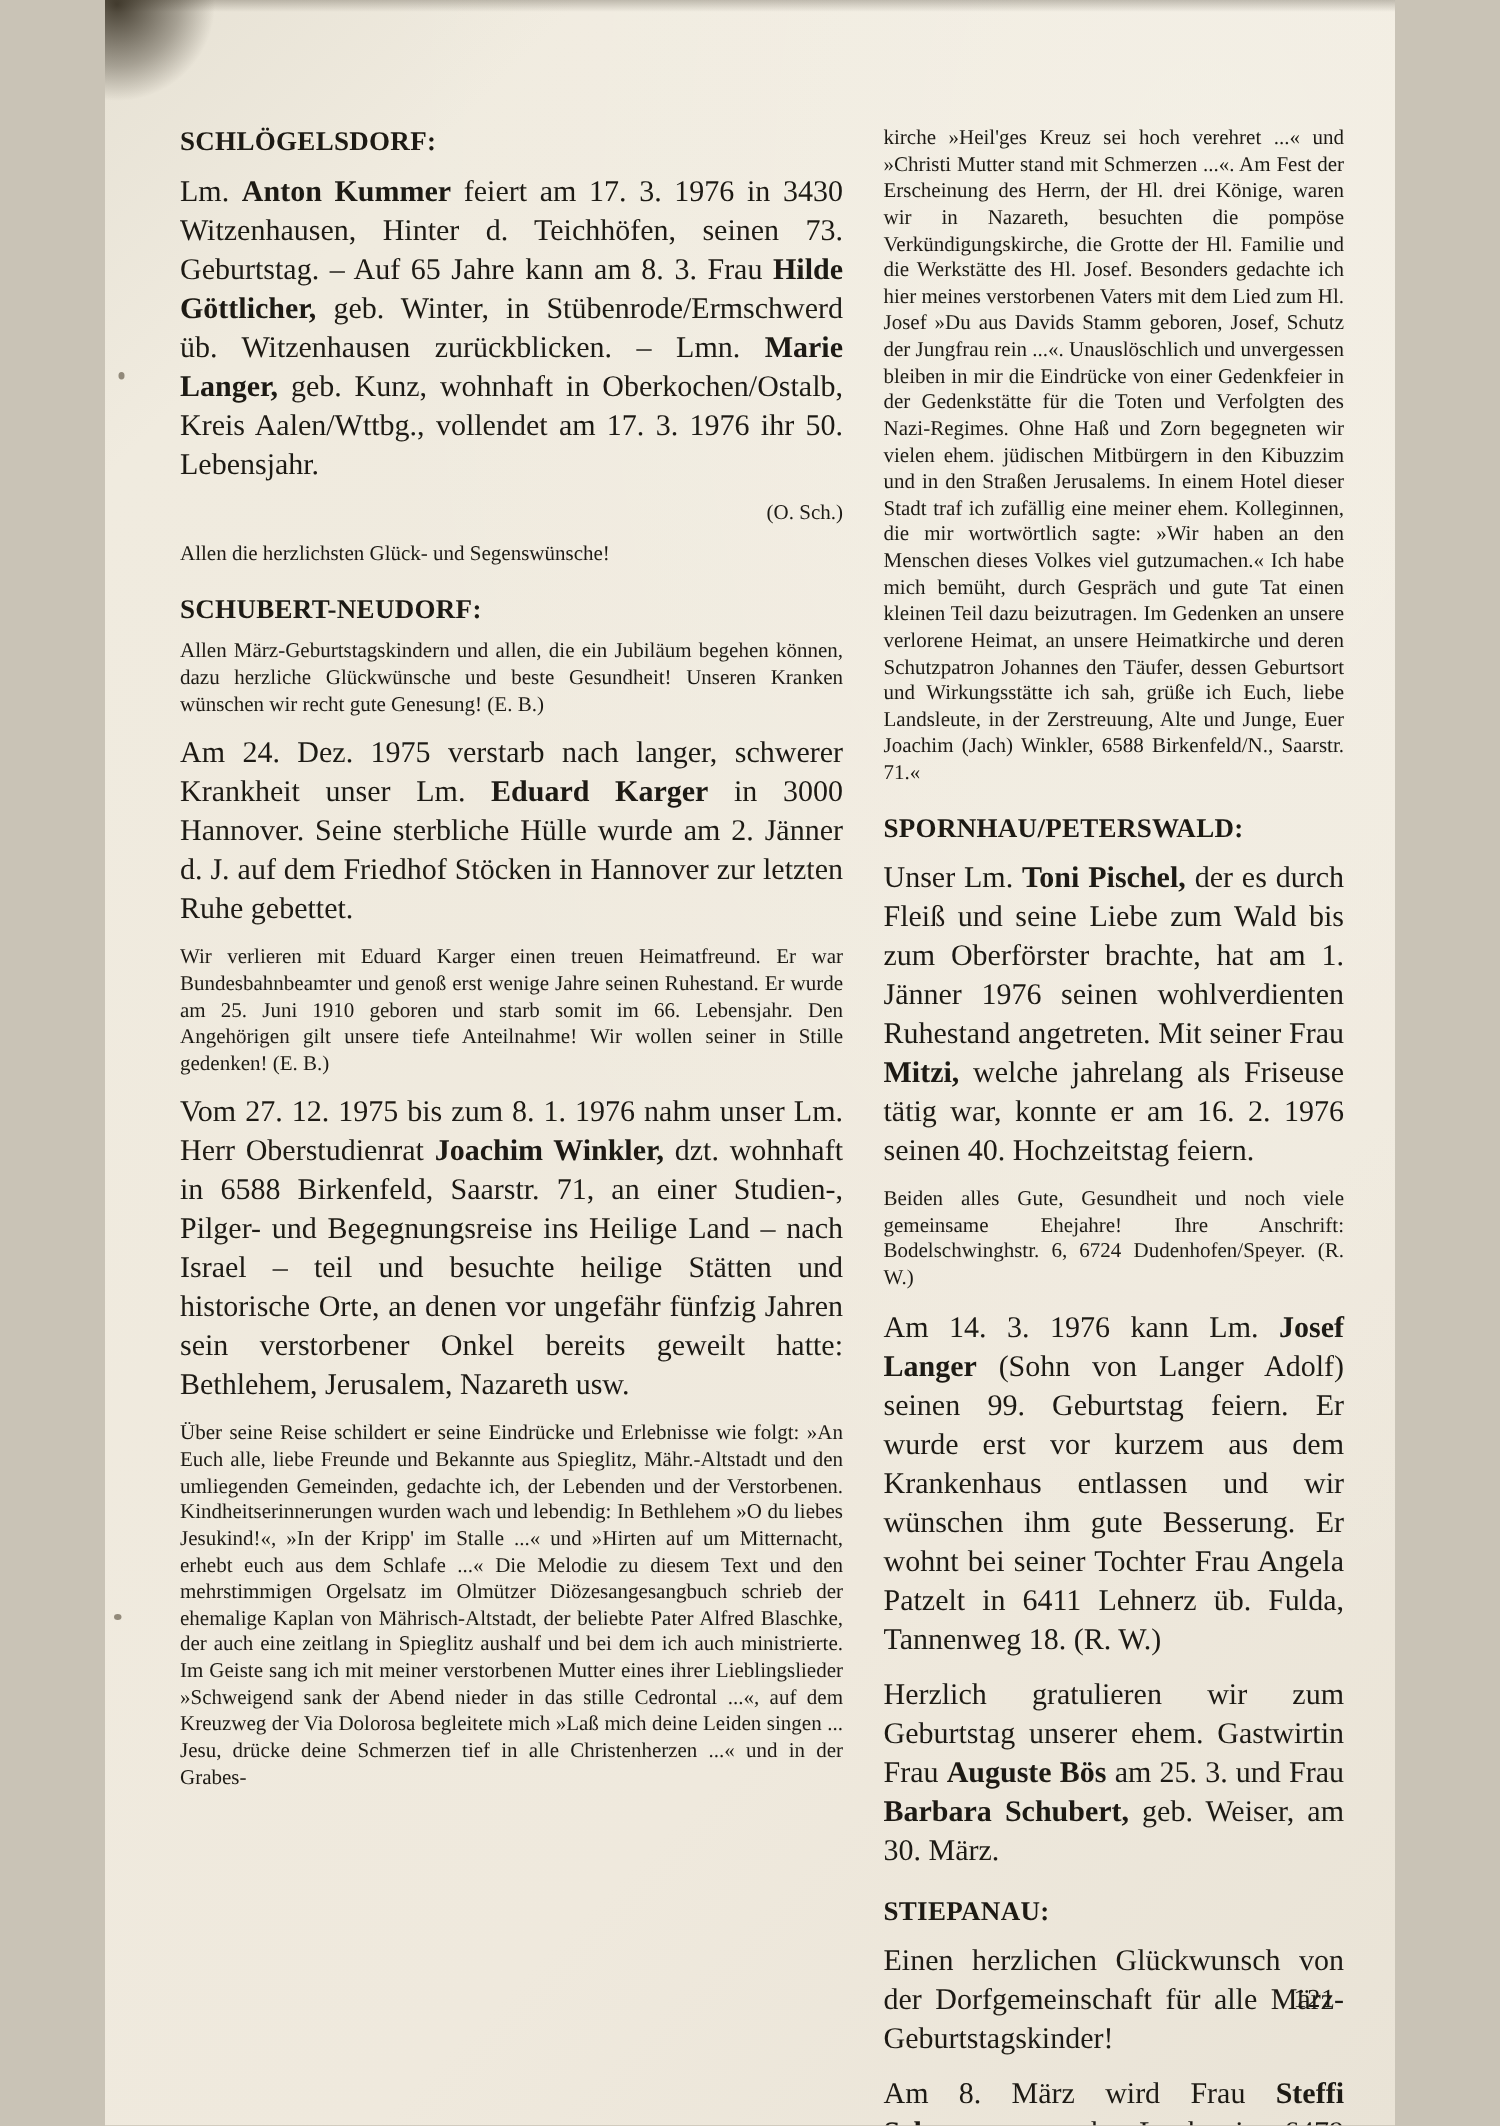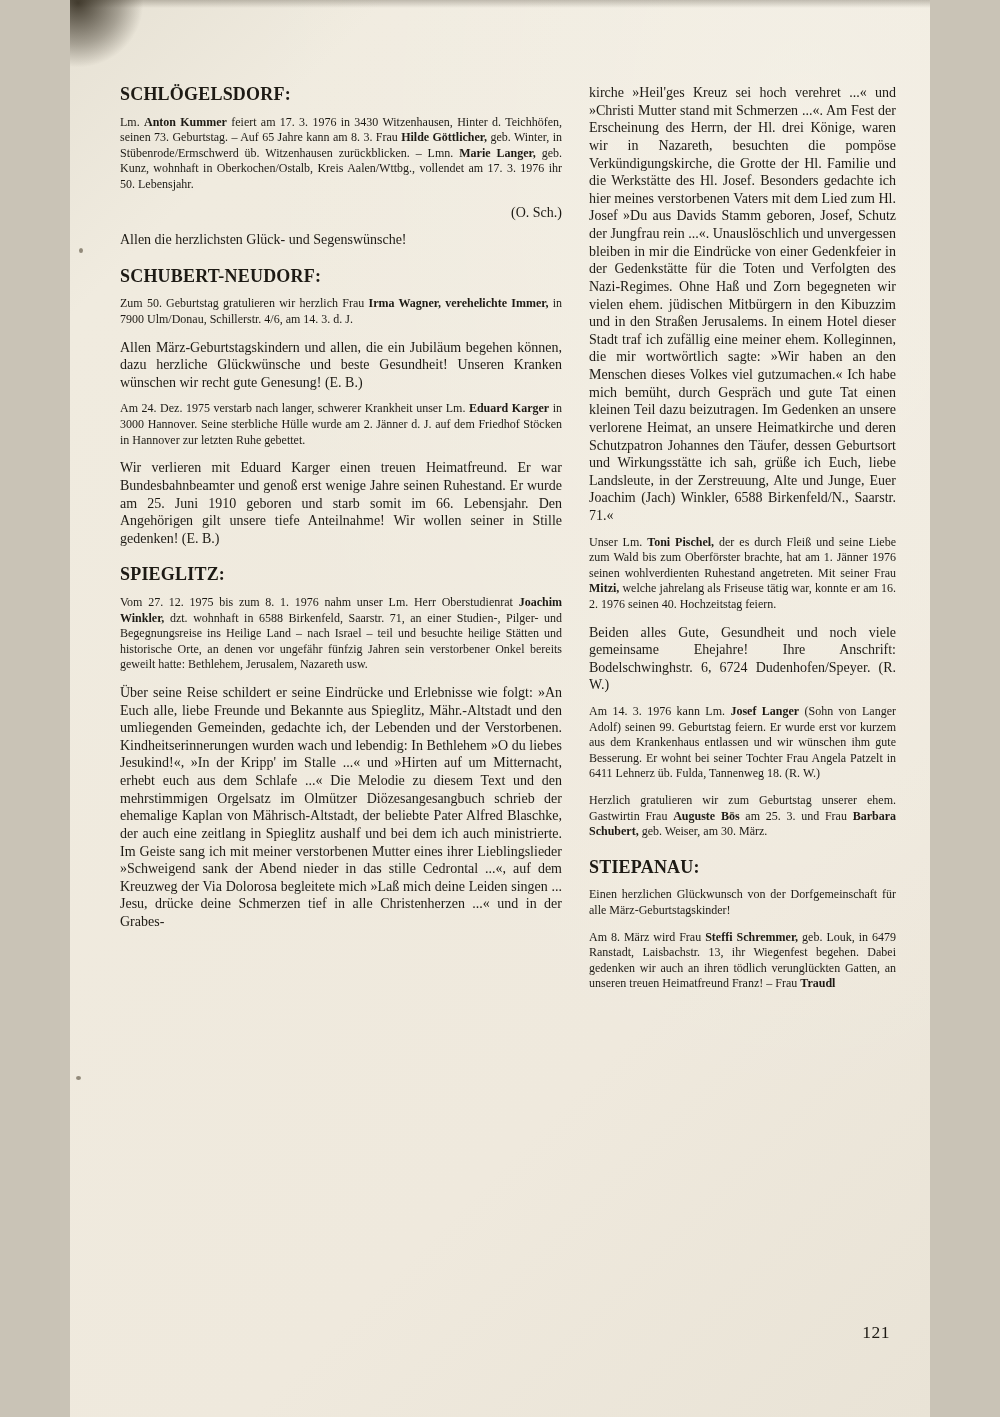--- a/index.html
+++ b/index.html
@@ -61,21 +61,21 @@
     margin: 17px 0 9px;
     line-height: 1.2;
   }
   .col .heading:first-child { margin-top: 0; }
   .para {
     margin: 0 0 11px;
     text-align: justify;
     hyphens: auto;
     -webkit-hyphens: auto;
   }
-  .para.normal { font-size: 12px;   line-height: 1.3;  }
+  .para.normal { font-size: 20px;   line-height: 1.3;  }
   .para.small  { font-size: 14px;   line-height: 1.26; margin-bottom: 10px; }
   .para.tight  { margin-bottom: 2px; }
   .bold { font-weight: bold; }
   .page-number {
     position: absolute;
     top: 1322px;
     right: 40px;
     font-size: 17.5px;
     letter-spacing: 0.5px;
   }
@@ -89,30 +89,29 @@
   <div class="speck" style="left:9px; top:248px; width:4px; height:5px;"></div>
   <div class="speck" style="left:6px; top:1076px; width:5px; height:4px;"></div>
 
   <div class="columns">
     <div class="col col-left">
         <div class="heading">SCHLÖGELSDORF:</div>
         <p class="para normal"><span class="run">Lm. </span><span class="bold">Anton Kummer</span><span class="run"> feiert am 17. 3. 1976 in 3430 Witzenhausen, Hinter d. Teichhöfen, seinen 73. Geburtstag. – Auf 65 Jahre kann am 8. 3. Frau </span><span class="bold">Hilde Göttlicher,</span><span class="run"> geb. Winter, in Stübenrode/Ermschwerd üb. Witzenhausen zurückblicken. – Lmn. </span><span class="bold">Marie Langer,</span><span class="run"> geb. Kunz, wohnhaft in Oberkochen/Ostalb, Kreis Aalen/Wttbg., vollendet am 17. 3. 1976 ihr 50. Lebensjahr.</span></p>
         <p class="para small" style="text-align: right;"><span class="run">(O. Sch.)</span></p>
         <p class="para small tight"><span class="run">Allen die herzlichsten Glück- und Segenswünsche!</span></p>
         <div class="heading">SCHUBERT-NEUDORF:</div>
-        <p class="para normal"><span class="run">Zum 50. Geburtstag gratulieren wir herzlich Frau </span><span class="bold">Irma Wagner, verehelichte Immer,</span><span class="run"> in 7900 Ulm/Donau, Schillerstr. 4/6, am 14. 3. d. J.</span></p>
         <p class="para small"><span class="run">Allen März-Geburtstagskindern und allen, die ein Jubiläum begehen können, dazu herzliche Glückwünsche und beste Gesundheit! Unseren Kranken wünschen wir recht gute Genesung! (E. B.)</span></p>
         <p class="para normal"><span class="run">Am 24. Dez. 1975 verstarb nach langer, schwerer Krankheit unser Lm. </span><span class="bold">Eduard Karger</span><span class="run"> in 3000 Hannover. Seine sterbliche Hülle wurde am 2. Jänner d. J. auf dem Friedhof Stöcken in Hannover zur letzten Ruhe gebettet.</span></p>
         <p class="para small"><span class="run">Wir verlieren mit Eduard Karger einen treuen Heimatfreund. Er war Bundesbahnbeamter und genoß erst wenige Jahre seinen Ruhestand. Er wurde am 25. Juni 1910 geboren und starb somit im 66. Lebensjahr. Den Angehörigen gilt unsere tiefe Anteilnahme! Wir wollen seiner in Stille gedenken! (E. B.)</span></p>
-        <div class="heading">SPIEGLITZ:</div>
         <p class="para normal"><span class="run">Vom 27. 12. 1975 bis zum 8. 1. 1976 nahm unser Lm. Herr Oberstudienrat </span><span class="bold">Joachim Winkler,</span><span class="run"> dzt. wohnhaft in 6588 Birkenfeld, Saarstr. 71, an einer Studien-, Pilger- und Begegnungsreise ins Heilige Land – nach Israel – teil und besuchte heilige Stätten und historische Orte, an denen vor ungefähr fünfzig Jahren sein verstorbener Onkel bereits geweilt hatte: Bethlehem, Jerusalem, Nazareth usw.</span></p>
         <p class="para small"><span class="run">Über seine Reise schildert er seine Eindrücke und Erlebnisse wie folgt: »An Euch alle, liebe Freunde und Bekannte aus Spieglitz, Mähr.-Altstadt und den umliegenden Gemeinden, gedachte ich, der Lebenden und der Verstorbenen. Kindheitserinnerungen wurden wach und lebendig: In Bethlehem »O du liebes Jesukind!«, »In der Kripp' im Stalle ...« und »Hirten auf um Mitternacht, erhebt euch aus dem Schlafe ...« Die Melodie zu diesem Text und den mehrstimmigen Orgelsatz im Olmützer Diözesangesangbuch schrieb der ehemalige Kaplan von Mährisch-Altstadt, der beliebte Pater Alfred Blaschke, der auch eine zeitlang in Spieglitz aushalf und bei dem ich auch ministrierte. Im Geiste sang ich mit meiner verstorbenen Mutter eines ihrer Lieblingslieder »Schweigend sank der Abend nieder in das stille Cedrontal ...«, auf dem Kreuzweg der Via Dolorosa begleitete mich »Laß mich deine Leiden singen ... Jesu, drücke deine Schmerzen tief in alle Christenherzen ...« und in der Grabes-</span></p>
       </div>
     <div class="col col-right">
         <p class="para small"><span class="run">kirche »Heil'ges Kreuz sei hoch verehret ...« und »Christi Mutter stand mit Schmerzen ...«. Am Fest der Erscheinung des Herrn, der Hl. drei Könige, waren wir in Nazareth, besuchten die pompöse Verkündigungskirche, die Grotte der Hl. Familie und die Werkstätte des Hl. Josef. Besonders gedachte ich hier meines verstorbenen Vaters mit dem Lied zum Hl. Josef »Du aus Davids Stamm geboren, Josef, Schutz der Jungfrau rein ...«. Unauslöschlich und unvergessen bleiben in mir die Eindrücke von einer Gedenkfeier in der Gedenkstätte für die Toten und Verfolgten des Nazi-Regimes. Ohne Haß und Zorn begegneten wir vielen ehem. jüdischen Mitbürgern in den Kibuzzim und in den Straßen Jerusalems. In einem Hotel dieser Stadt traf ich zufällig eine meiner ehem. Kolleginnen, die mir wortwörtlich sagte: »Wir haben an den Menschen dieses Volkes viel gutzumachen.« Ich habe mich bemüht, durch Gespräch und gute Tat einen kleinen Teil dazu beizutragen. Im Gedenken an unsere verlorene Heimat, an unsere Heimatkirche und deren Schutzpatron Johannes den Täufer, dessen Geburtsort und Wirkungsstätte ich sah, grüße ich Euch, liebe Landsleute, in der Zerstreuung, Alte und Junge, Euer Joachim (Jach) Winkler, 6588 Birkenfeld/N., Saarstr. 71.«</span></p>
+        <div class="heading">SPORNHAU/PETERSWALD:</div>
         <p class="para normal"><span class="run">Unser Lm. </span><span class="bold">Toni Pischel,</span><span class="run"> der es durch Fleiß und seine Liebe zum Wald bis zum Oberförster brachte, hat am 1. Jänner 1976 seinen wohlverdienten Ruhestand angetreten. Mit seiner Frau </span><span class="bold">Mitzi,</span><span class="run"> welche jahrelang als Friseuse tätig war, konnte er am 16. 2. 1976 seinen 40. Hochzeitstag feiern.</span></p>
         <p class="para small"><span class="run">Beiden alles Gute, Gesundheit und noch viele gemeinsame Ehejahre! Ihre Anschrift: Bodelschwinghstr. 6, 6724 Dudenhofen/Speyer. (R. W.)</span></p>
         <p class="para normal"><span class="run">Am 14. 3. 1976 kann Lm. </span><span class="bold">Josef Langer</span><span class="run"> (Sohn von Langer Adolf) seinen 99. Geburtstag feiern. Er wurde erst vor kurzem aus dem Krankenhaus entlassen und wir wünschen ihm gute Besserung. Er wohnt bei seiner Tochter Frau Angela Patzelt in 6411 Lehnerz üb. Fulda, Tannenweg 18. (R. W.)</span></p>
         <p class="para normal"><span class="run">Herzlich gratulieren wir zum Geburtstag unserer ehem. Gastwirtin Frau </span><span class="bold">Auguste Bös</span><span class="run"> am 25. 3. und Frau </span><span class="bold">Barbara Schubert,</span><span class="run"> geb. Weiser, am 30. März.</span></p>
         <div class="heading">STIEPANAU:</div>
         <p class="para normal"><span class="run">Einen herzlichen Glückwunsch von der Dorfgemeinschaft für alle März-Geburtstagskinder!</span></p>
         <p class="para normal"><span class="run">Am 8. März wird Frau </span><span class="bold">Steffi Schremmer,</span><span class="run"> geb. Louk, in 6479 Ranstadt, Laisbachstr. 13, ihr Wiegenfest begehen. Dabei gedenken wir auch an ihren tödlich verunglückten Gatten, an unseren treuen Heimatfreund Franz! – Frau </span><span class="bold">Traudl</span></p>
       </div>
   </div>
 

